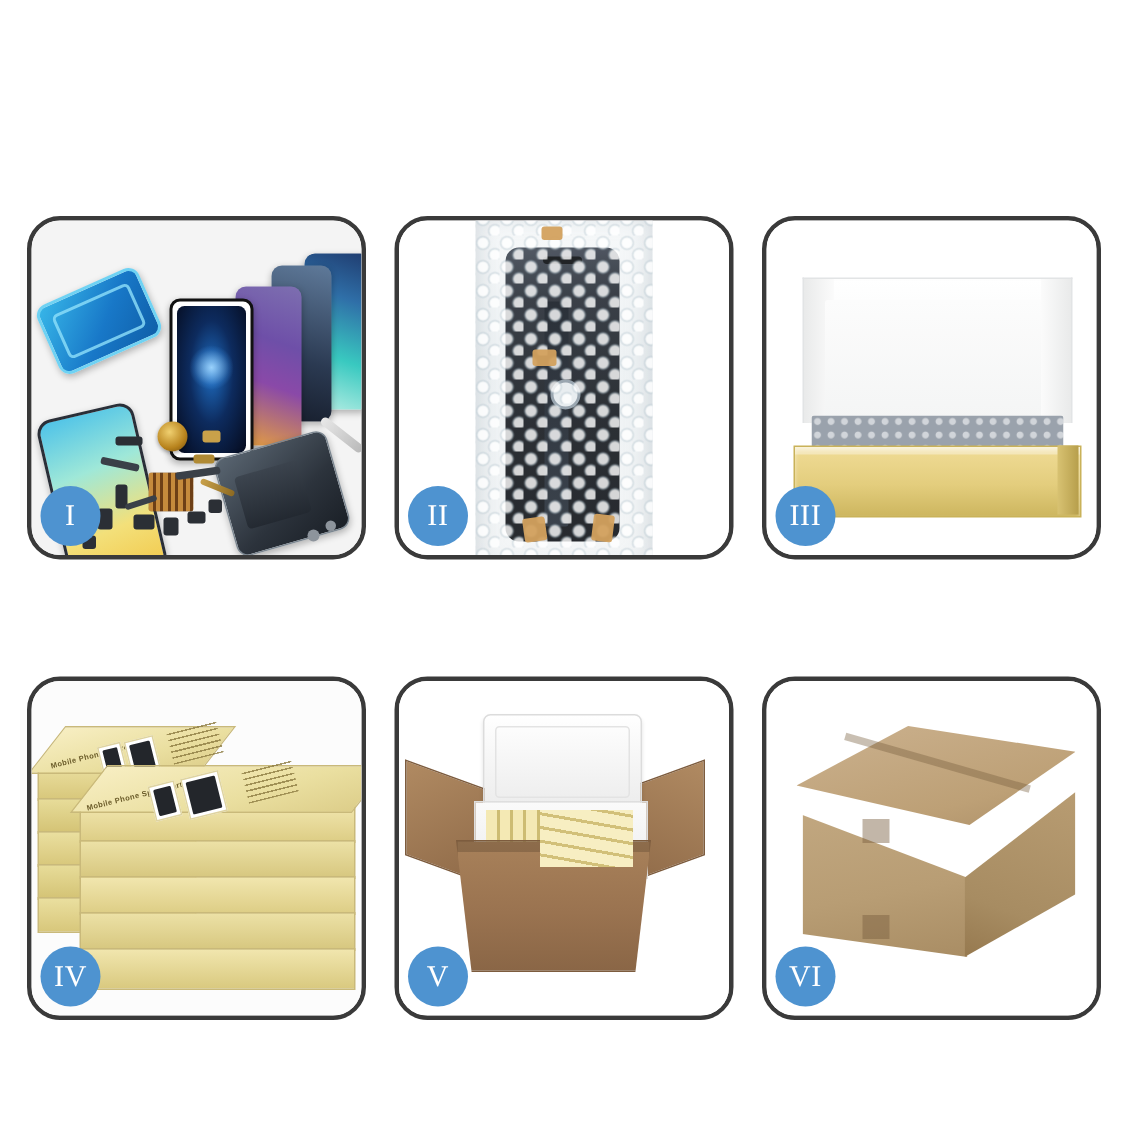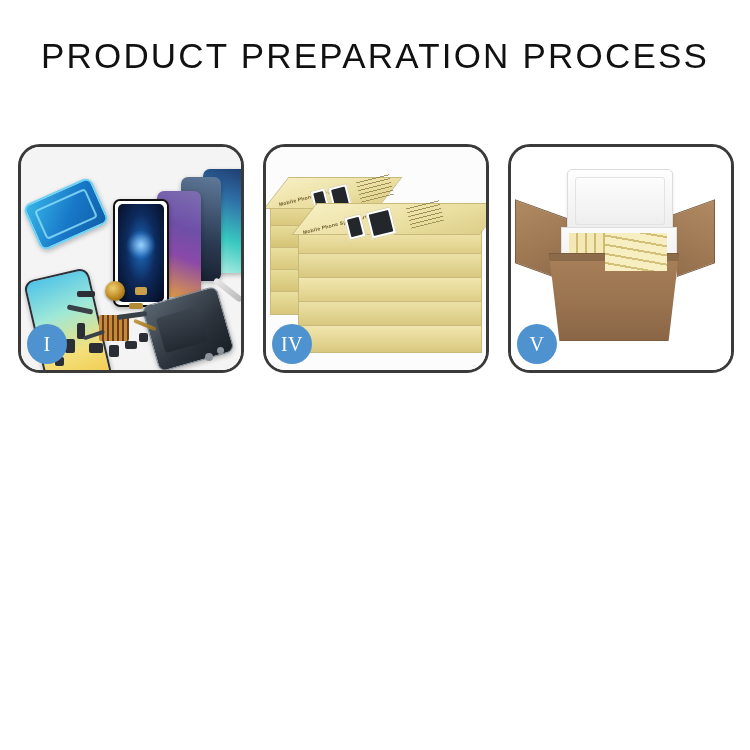--- a/index.html
+++ b/index.html
@@ -224,21 +224,20 @@
     clip-path:polygon(0 52%,100% 0,100% 62%,0 100%);}
   .c6tab{position:absolute;background:rgba(120,94,62,.45);}
   .c6seam{position:absolute;background:rgba(120,94,62,.4);}
 </style>
 </head>
 <body>
 
 <div class="page">
 
   <div class="header">
-    <div class="title">PRODUCT PREPARATION PROCESS</div>
   </div>
 
   <div class="grid">
 
     <div class="panel">
       <div class="stage p1">
         <div class="ph ph-b"></div>
         <div class="ph ph-a"></div>
         <div class="ph ph-f"></div>
         <div class="ph ph-e"></div>
@@ -268,21 +267,54 @@
           <span class="flex-cbl" style="left:62px;top:186px;width:22px;height:4px;transform:rotate(-18deg);"></span>
           <span class="bit" style="left:184px;top:206px;width:8px;height:8px;border-radius:50%;background:#8d949c;"></span>
           <span class="bit" style="left:196px;top:200px;width:7px;height:7px;border-radius:50%;background:#8d949c;"></span>
         </div>
       </div>
       <div class="badge">
         <span>I</span>
       </div>
     </div>
 
-
+    <div class="panel">
+      <div class="stage p2">
+        <div class="bagwrap">
+          <div class="bag"></div>
+          <div class="inner-scr"></div>
+          <div class="inner-flex"></div>
+          <div class="conn"></div>
+          <div class="bubbles"></div>
+          <div class="tape tape1"></div>
+          <div class="tape tape2"></div>
+          <div class="tape tape3"></div>
+          <div class="tape tape4"></div>
+        </div>
+      </div>
+      <div class="badge">
+        <span>II</span>
+      </div>
+    </div>
+
+    <div class="panel">
+      <div class="stage p3">
+        <div class="box3">
+          <div class="lid3">
+            <div class="foam3"></div>
+          </div>
+          <div class="wrap3"></div>
+          <div class="tray3"></div>
+          <div class="tray3edge"></div>
+        </div>
+      </div>
+      <div class="badge">
+        <span>III</span>
+      </div>
+    </div>
 
     <div class="panel">
       <div class="stage p4">
         <div class="stack">
 
           <div class="sbox" style="left:0;top:34px;width:104px;height:22px;background:linear-gradient(180deg,#eadf9f,#d8c77b);"></div>
           <div class="sbox" style="left:0;top:56px;width:104px;height:22px;background:linear-gradient(180deg,#e7dc99,#d4c375);"></div>
           <div class="sbox" style="left:0;top:78px;width:104px;height:22px;background:linear-gradient(180deg,#eadf9f,#d8c77b);"></div>
           <div class="sbox" style="left:0;top:100px;width:104px;height:22px;background:linear-gradient(180deg,#e7dc99,#d4c375);"></div>
           <div class="sbox" style="left:0;top:122px;width:104px;height:22px;background:linear-gradient(180deg,#eadf9f,#d8c77b);"></div>
@@ -326,15 +358,30 @@
         <div class="foamlid"></div>
         <div class="foambox"></div>
         <div class="inboxes"></div>
         <div class="cartbody"></div>
       </div>
       <div class="badge">
         <span>V</span>
       </div>
     </div>
 
+    <div class="panel">
+      <div class="stage p6">
+        <div class="c6">
+          <div class="c6-top"></div>
+          <div class="c6-front"></div>
+          <div class="c6-side"></div>
+          <div class="c6seam" style="left:30px;top:22px;width:128px;height:5px;transform:rotate(16deg);"></div>
+          <div class="c6tab" style="left:44px;top:62px;width:18px;height:16px;"></div>
+          <div class="c6tab" style="left:44px;top:126px;width:18px;height:16px;"></div>
+        </div>
+      </div>
+      <div class="badge">
+        <span>VI</span>
+      </div>
+    </div>
 
   </div>
 </div>
 
 </body></html>

